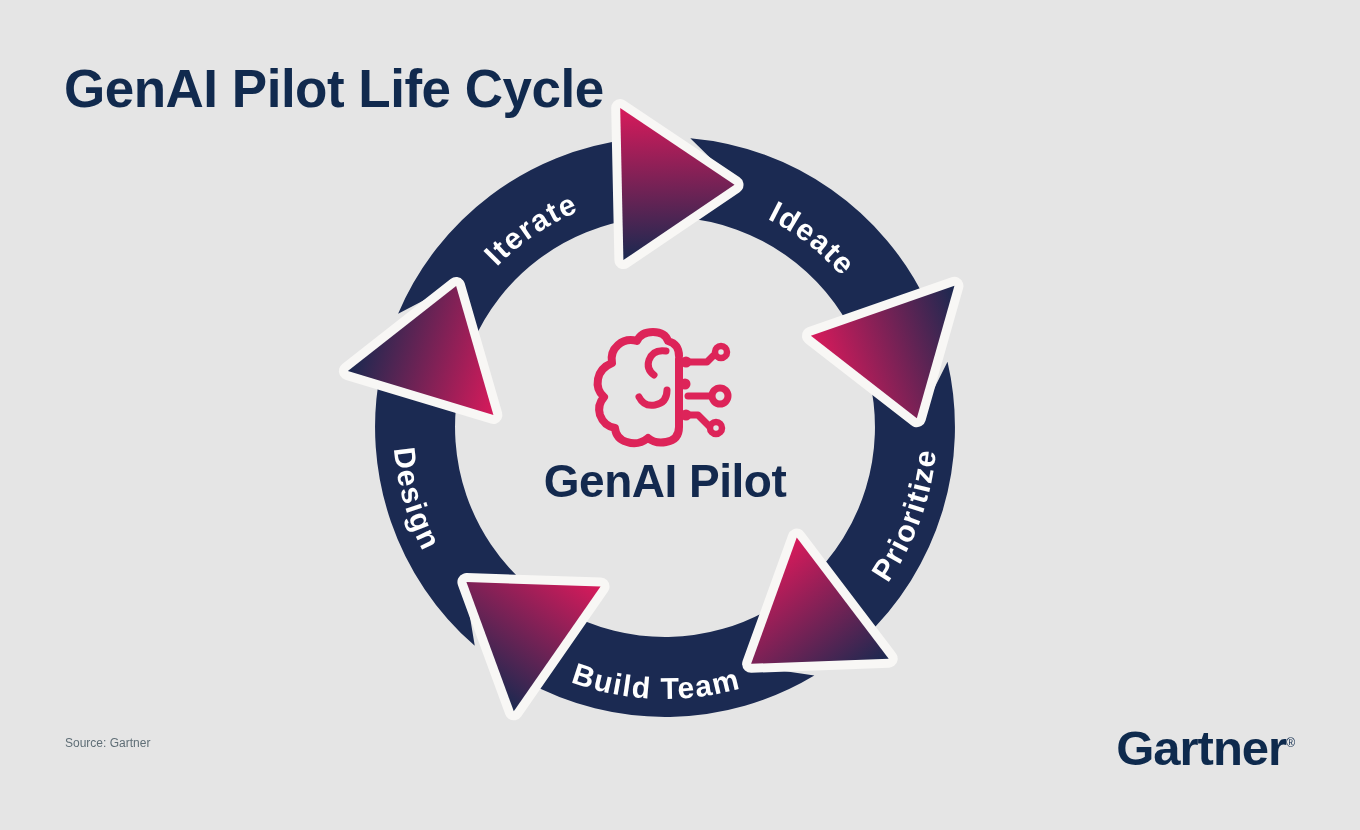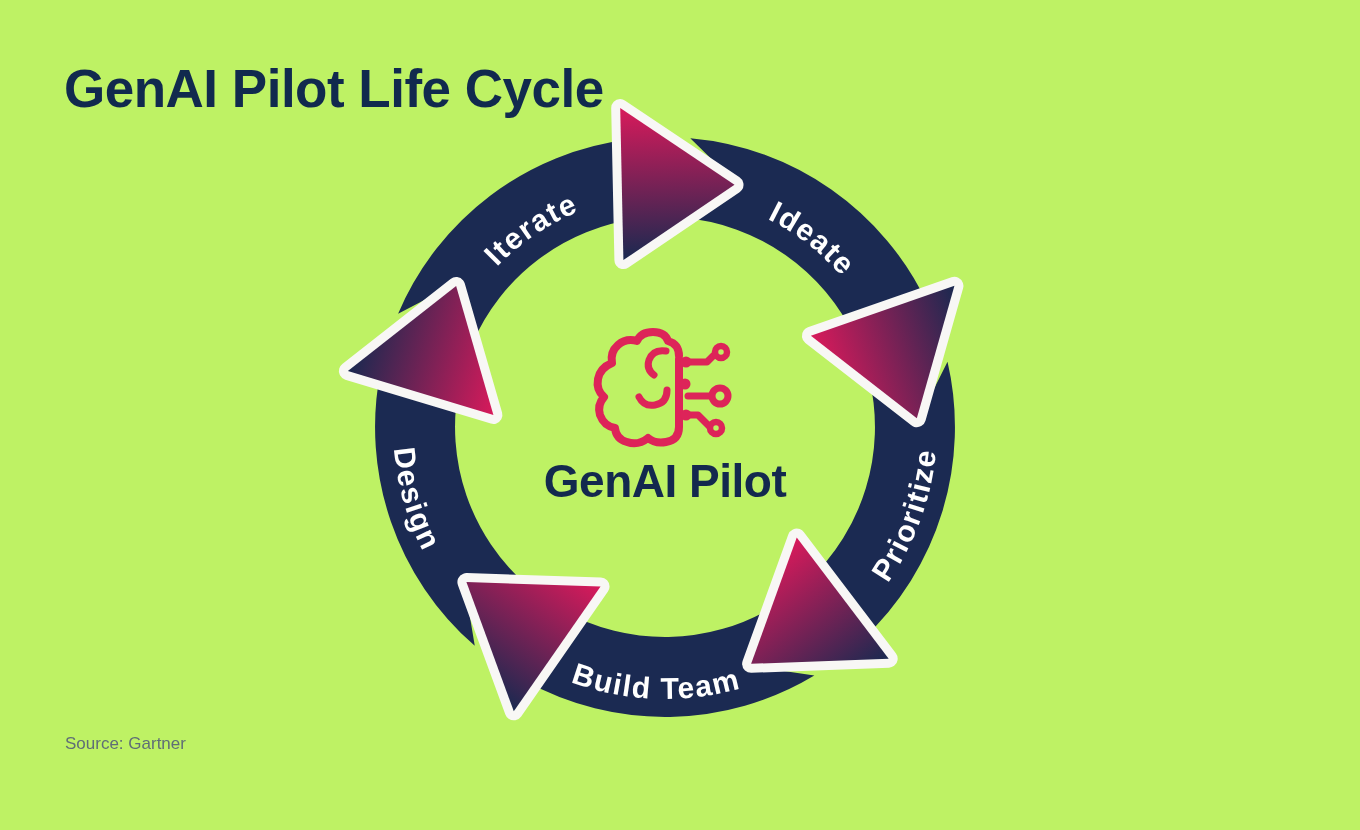--- a/index.html
+++ b/index.html
@@ -1,19 +1,19 @@
 <!DOCTYPE html>
 <html><head>
 <meta charset="utf-8">
 <style>
   html,body{margin:0;padding:0;}
   .canvas{
     position:relative;
     width:1360px;height:830px;
-    background:#bef264;
+    background:#e5e5e5;
     overflow:hidden;
     font-family:"Liberation Sans", sans-serif;
   }
   .page-title{
     position:absolute;left:64px;top:58px;
     font-size:53px;font-weight:700;color:#112A4E;
     letter-spacing:-0.5px;margin:0;
   }
   .diagram-svg{position:absolute;left:335px;top:97px;}
   .band{fill:#1B2A52;}
@@ -21,21 +21,21 @@
     font-family:"Liberation Sans", sans-serif;
     font-size:30px;font-weight:700;fill:#FFFFFF;letter-spacing:1.5px;
   }
   .center-label{
     font-family:"Liberation Sans", sans-serif;
     font-size:46px;font-weight:700;fill:#13294E;letter-spacing:-0.5px;
   }
   .arrow-halo{fill:#F8F7F5;stroke:#F8F7F5;stroke-width:18;stroke-linejoin:round;}
   .footer{
     position:absolute;left:65px;top:735px;
-    font-size:17px;color:#5F6E76;line-height:17px;
+    font-size:12px;color:#5F6E76;line-height:17px;
   }
   .gartner-logo{
     position:absolute;right:66px;top:720px;
     font-size:49px;font-weight:700;color:#0E2A4D;letter-spacing:-1px;
   }
   .gartner-logo sup{font-size:12px;font-weight:400;vertical-align:18px;}
 </style>
 </head>
 <body>
 
@@ -136,14 +136,15 @@
         </g>
       </g>
       <text class="center-label" x="330" y="400" text-anchor="middle">GenAI Pilot</text>
     </g>
   </svg>
 
   <div class="footer">
     <div>Source: Gartner</div>
   </div>
 
+  <div class="gartner-logo"><span>Gartner</span><sup>®</sup></div>
 
 </div>
 
 </body></html>

